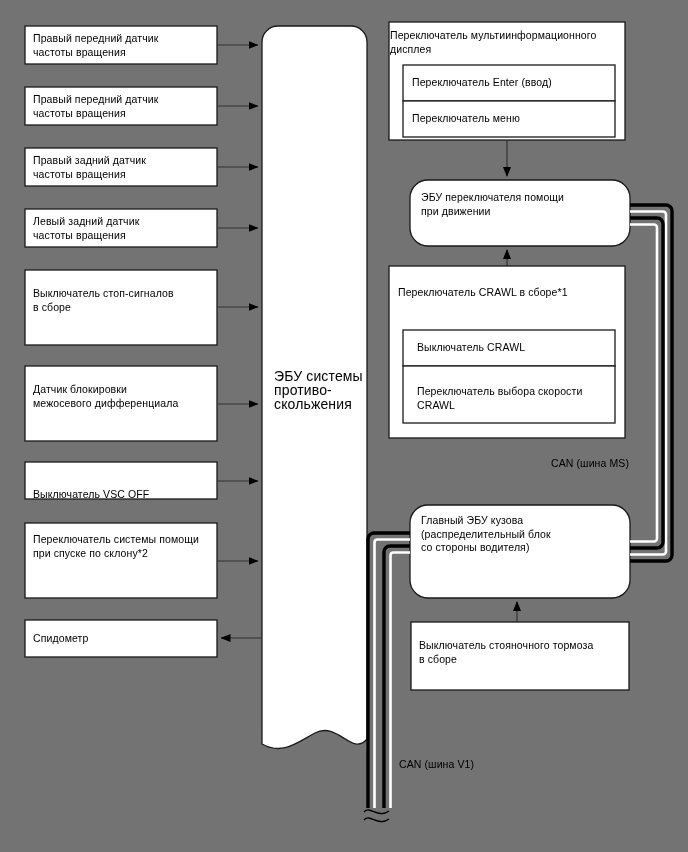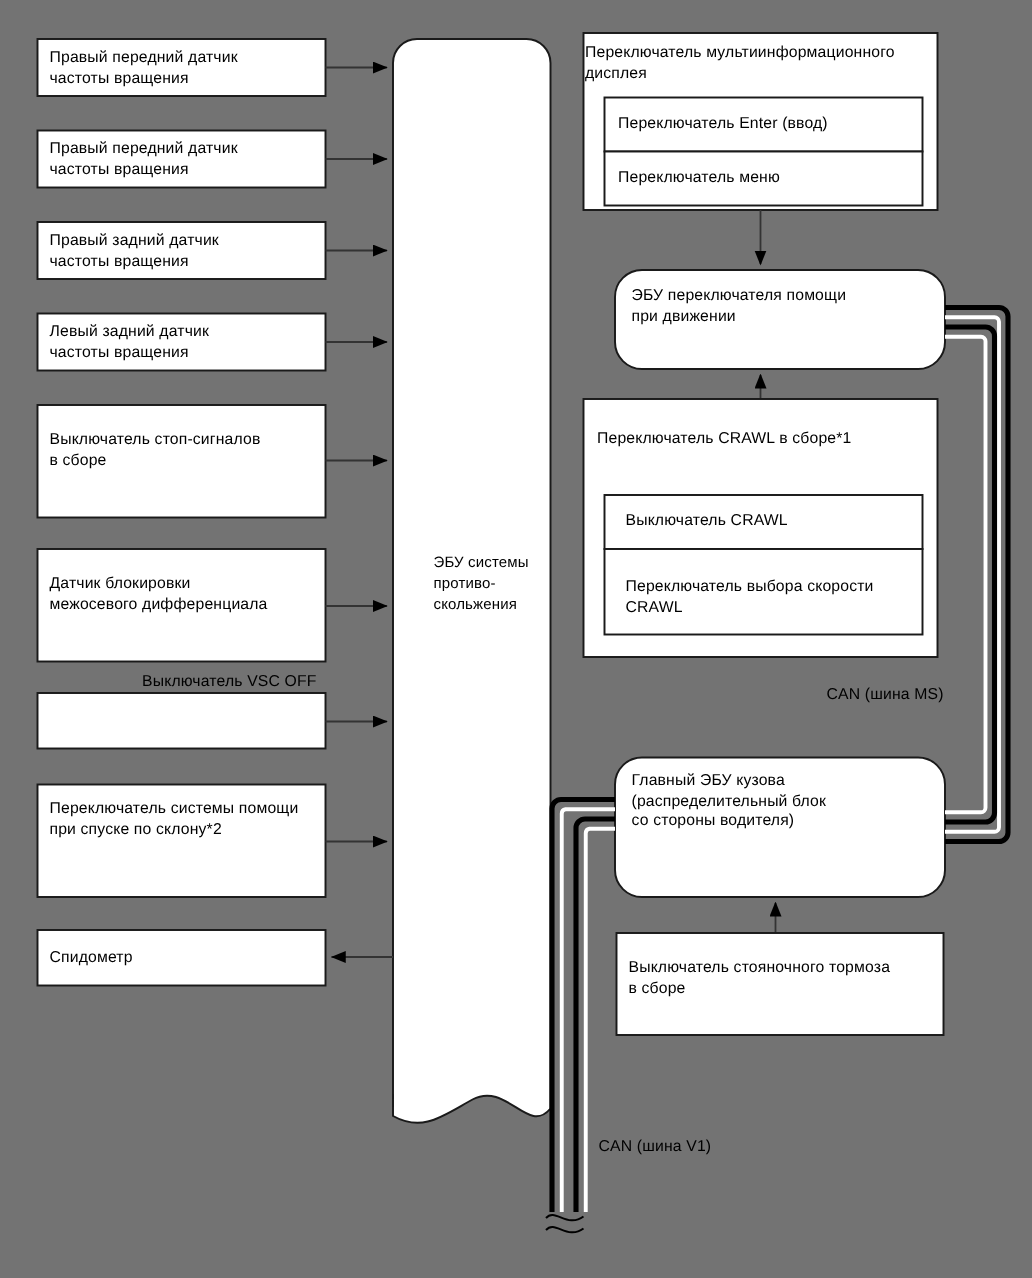--- a/index.html
+++ b/index.html
@@ -28,23 +28,22 @@
   }
   .lbl {
     position: absolute;
     font-size: 10.5px;
     line-height: 13.5px;
     color: #000000;
     white-space: pre-line;
     letter-spacing: 0.01em;
   }
   .lbl-ecu {
-    font-size: 10px;
+    font-size: 14px;
     line-height: 14px;
-    margin-left: 15px;
   }
   .bus-lbl {
     font-size: 10.5px;
     line-height: 13px;
   }
 </style>
 </head>
 <body>
 
 <div id="diagram">
@@ -125,21 +124,21 @@
   <div class="lbl" style="left:33px; top:93px; width:178px;">Правый передний датчик
 частоты вращения</div>
   <div class="lbl" style="left:33px; top:154px; width:178px;">Правый задний датчик
 частоты вращения</div>
   <div class="lbl" style="left:33px; top:215px; width:178px;">Левый задний датчик
 частоты вращения</div>
   <div class="lbl" style="left:33px; top:287px; width:178px;">Выключатель стоп-сигналов
 в сборе</div>
   <div class="lbl" style="left:33px; top:383px; width:180px;">Датчик блокировки
 межосевого дифференциала</div>
-  <div class="lbl" style="left:33px; top:448px; width:178px;text-align:right;">Выключатель VSC OFF</div>
+  <div class="lbl" style="left:33px; top:488px; width:178px;">Выключатель VSC OFF</div>
   <div class="lbl" style="left:33px; top:533px; width:182px;">Переключатель системы помощи
 при спуске по склону*2</div>
   <div class="lbl" style="left:33px; top:632px; width:178px;">Спидометр</div>
 
   <div class="lbl lbl-ecu" style="left:274px; top:369px; width:92px;">ЭБУ системы
 противо-
 скольжения</div>
 
   <div class="lbl" style="left:390px; top:29px; width:226px;">Переключатель мультиинформационного
 дисплея</div>

